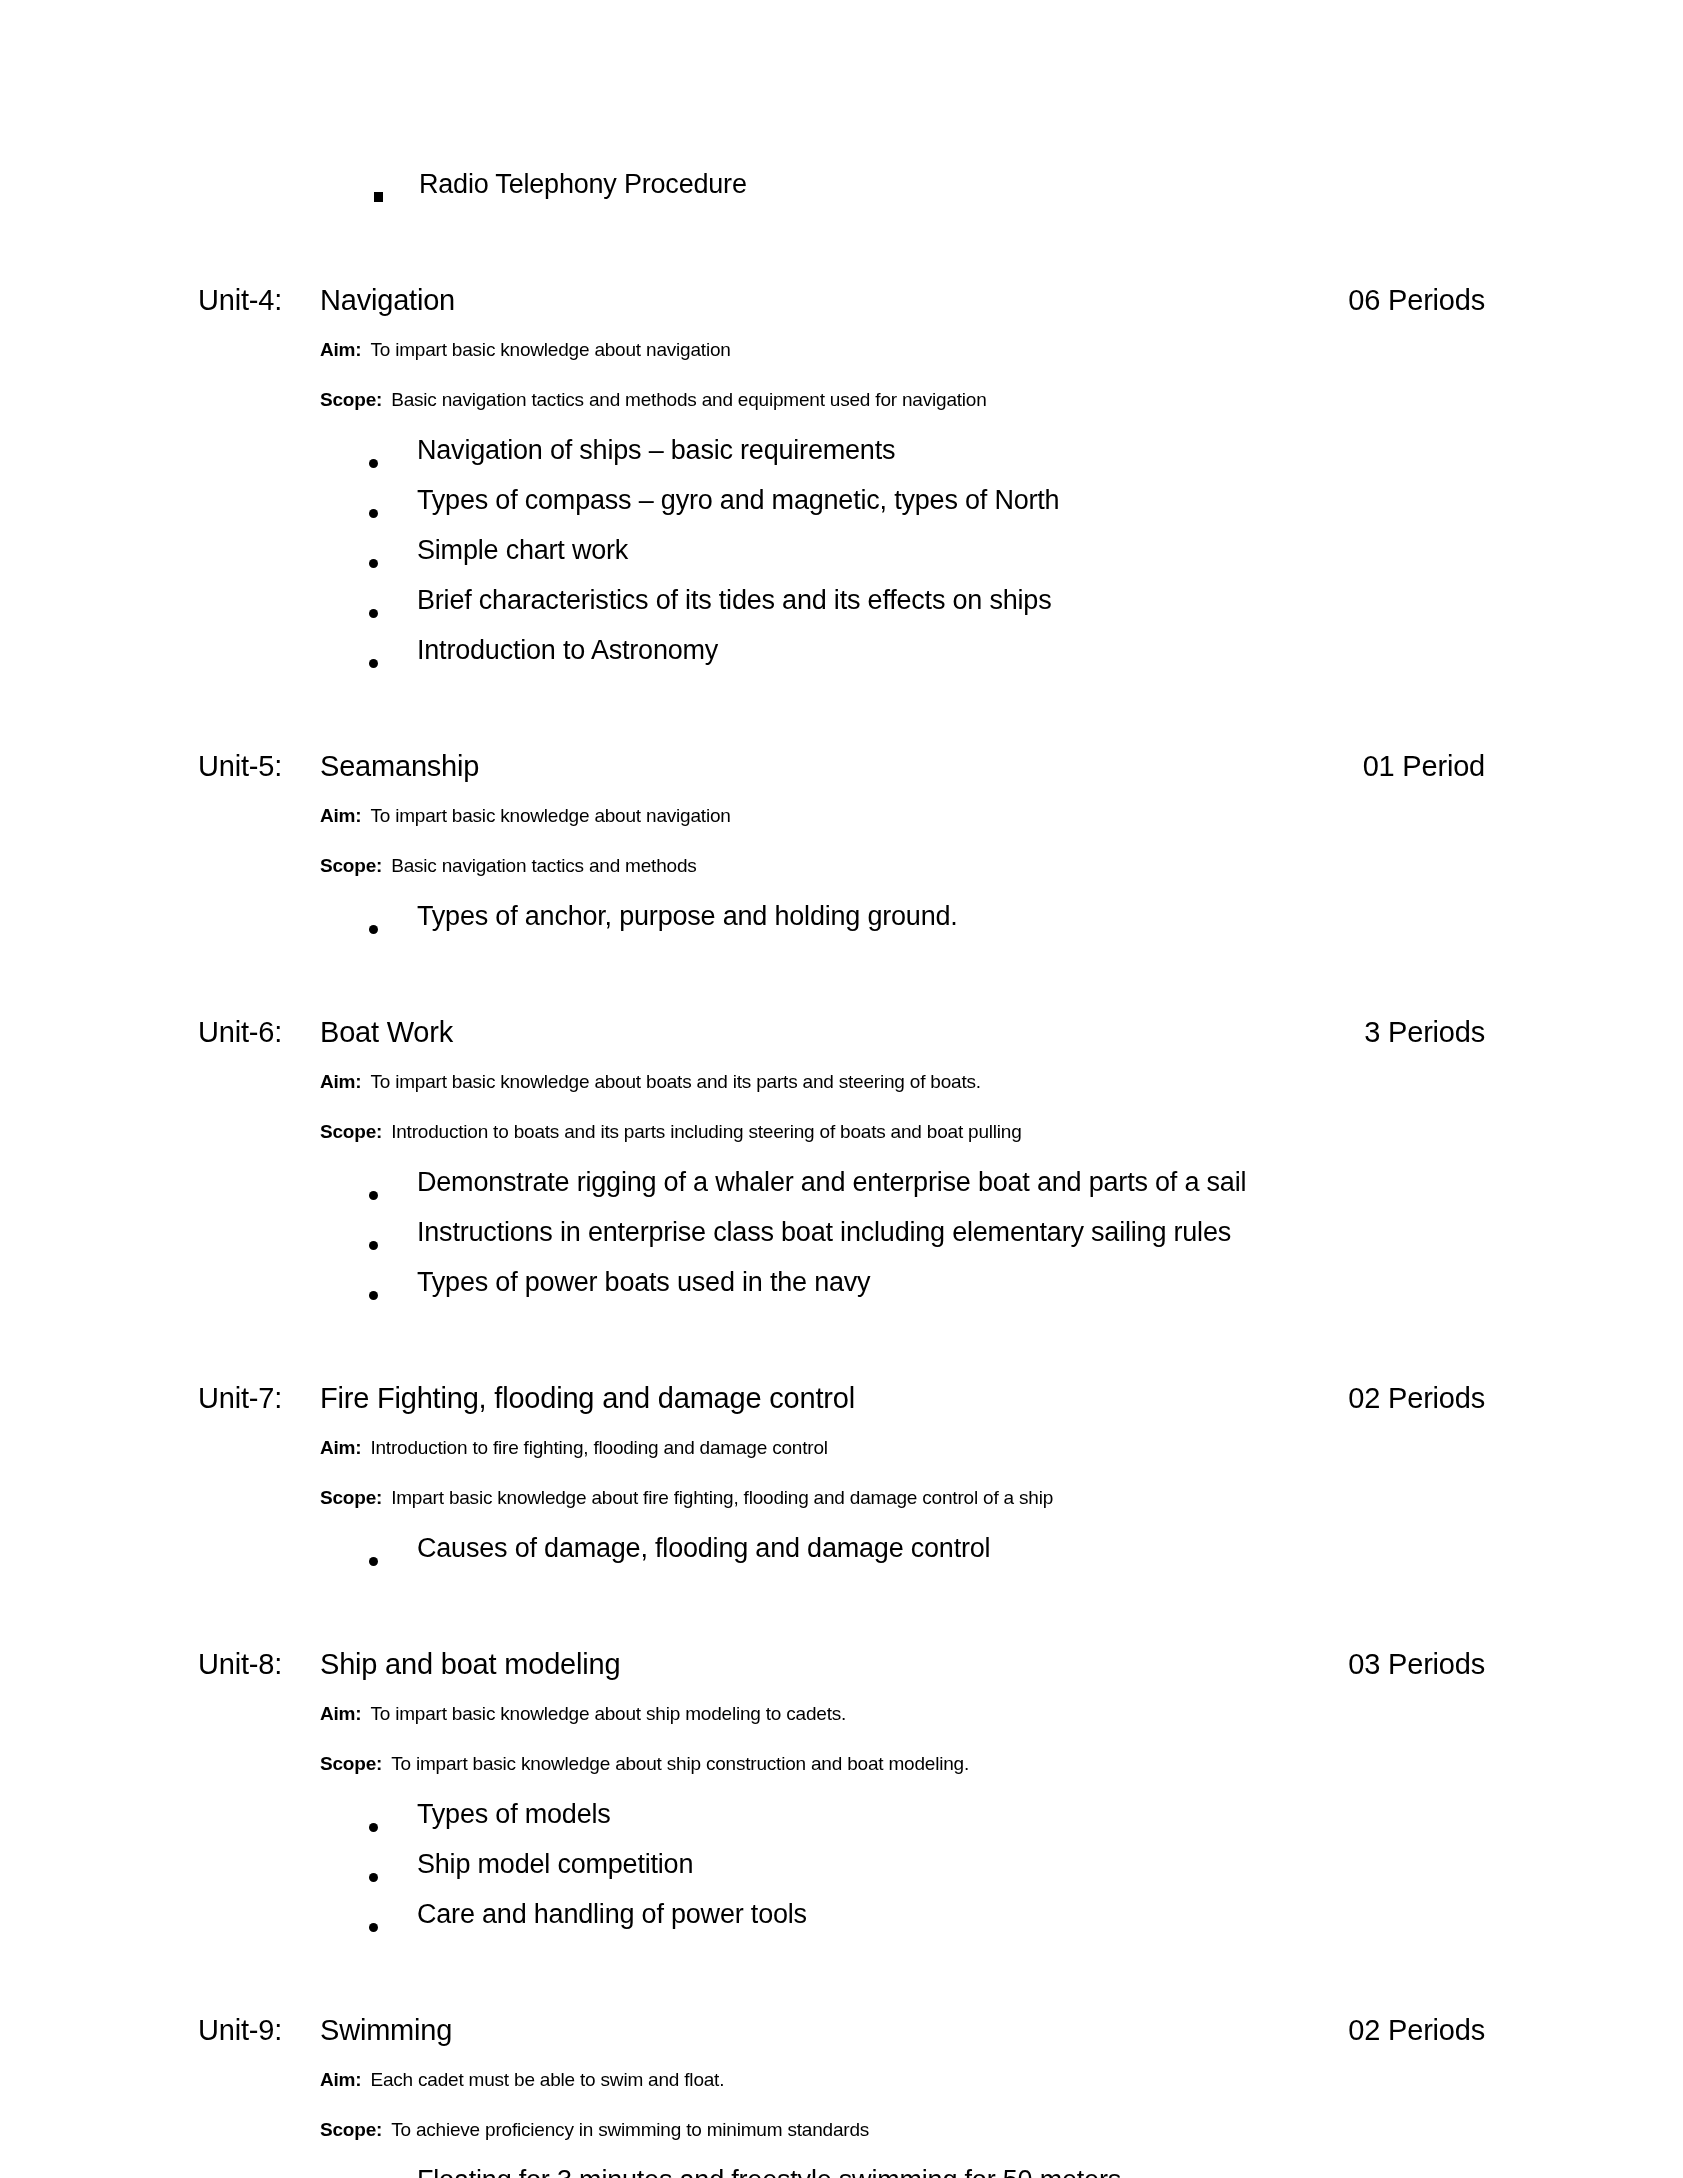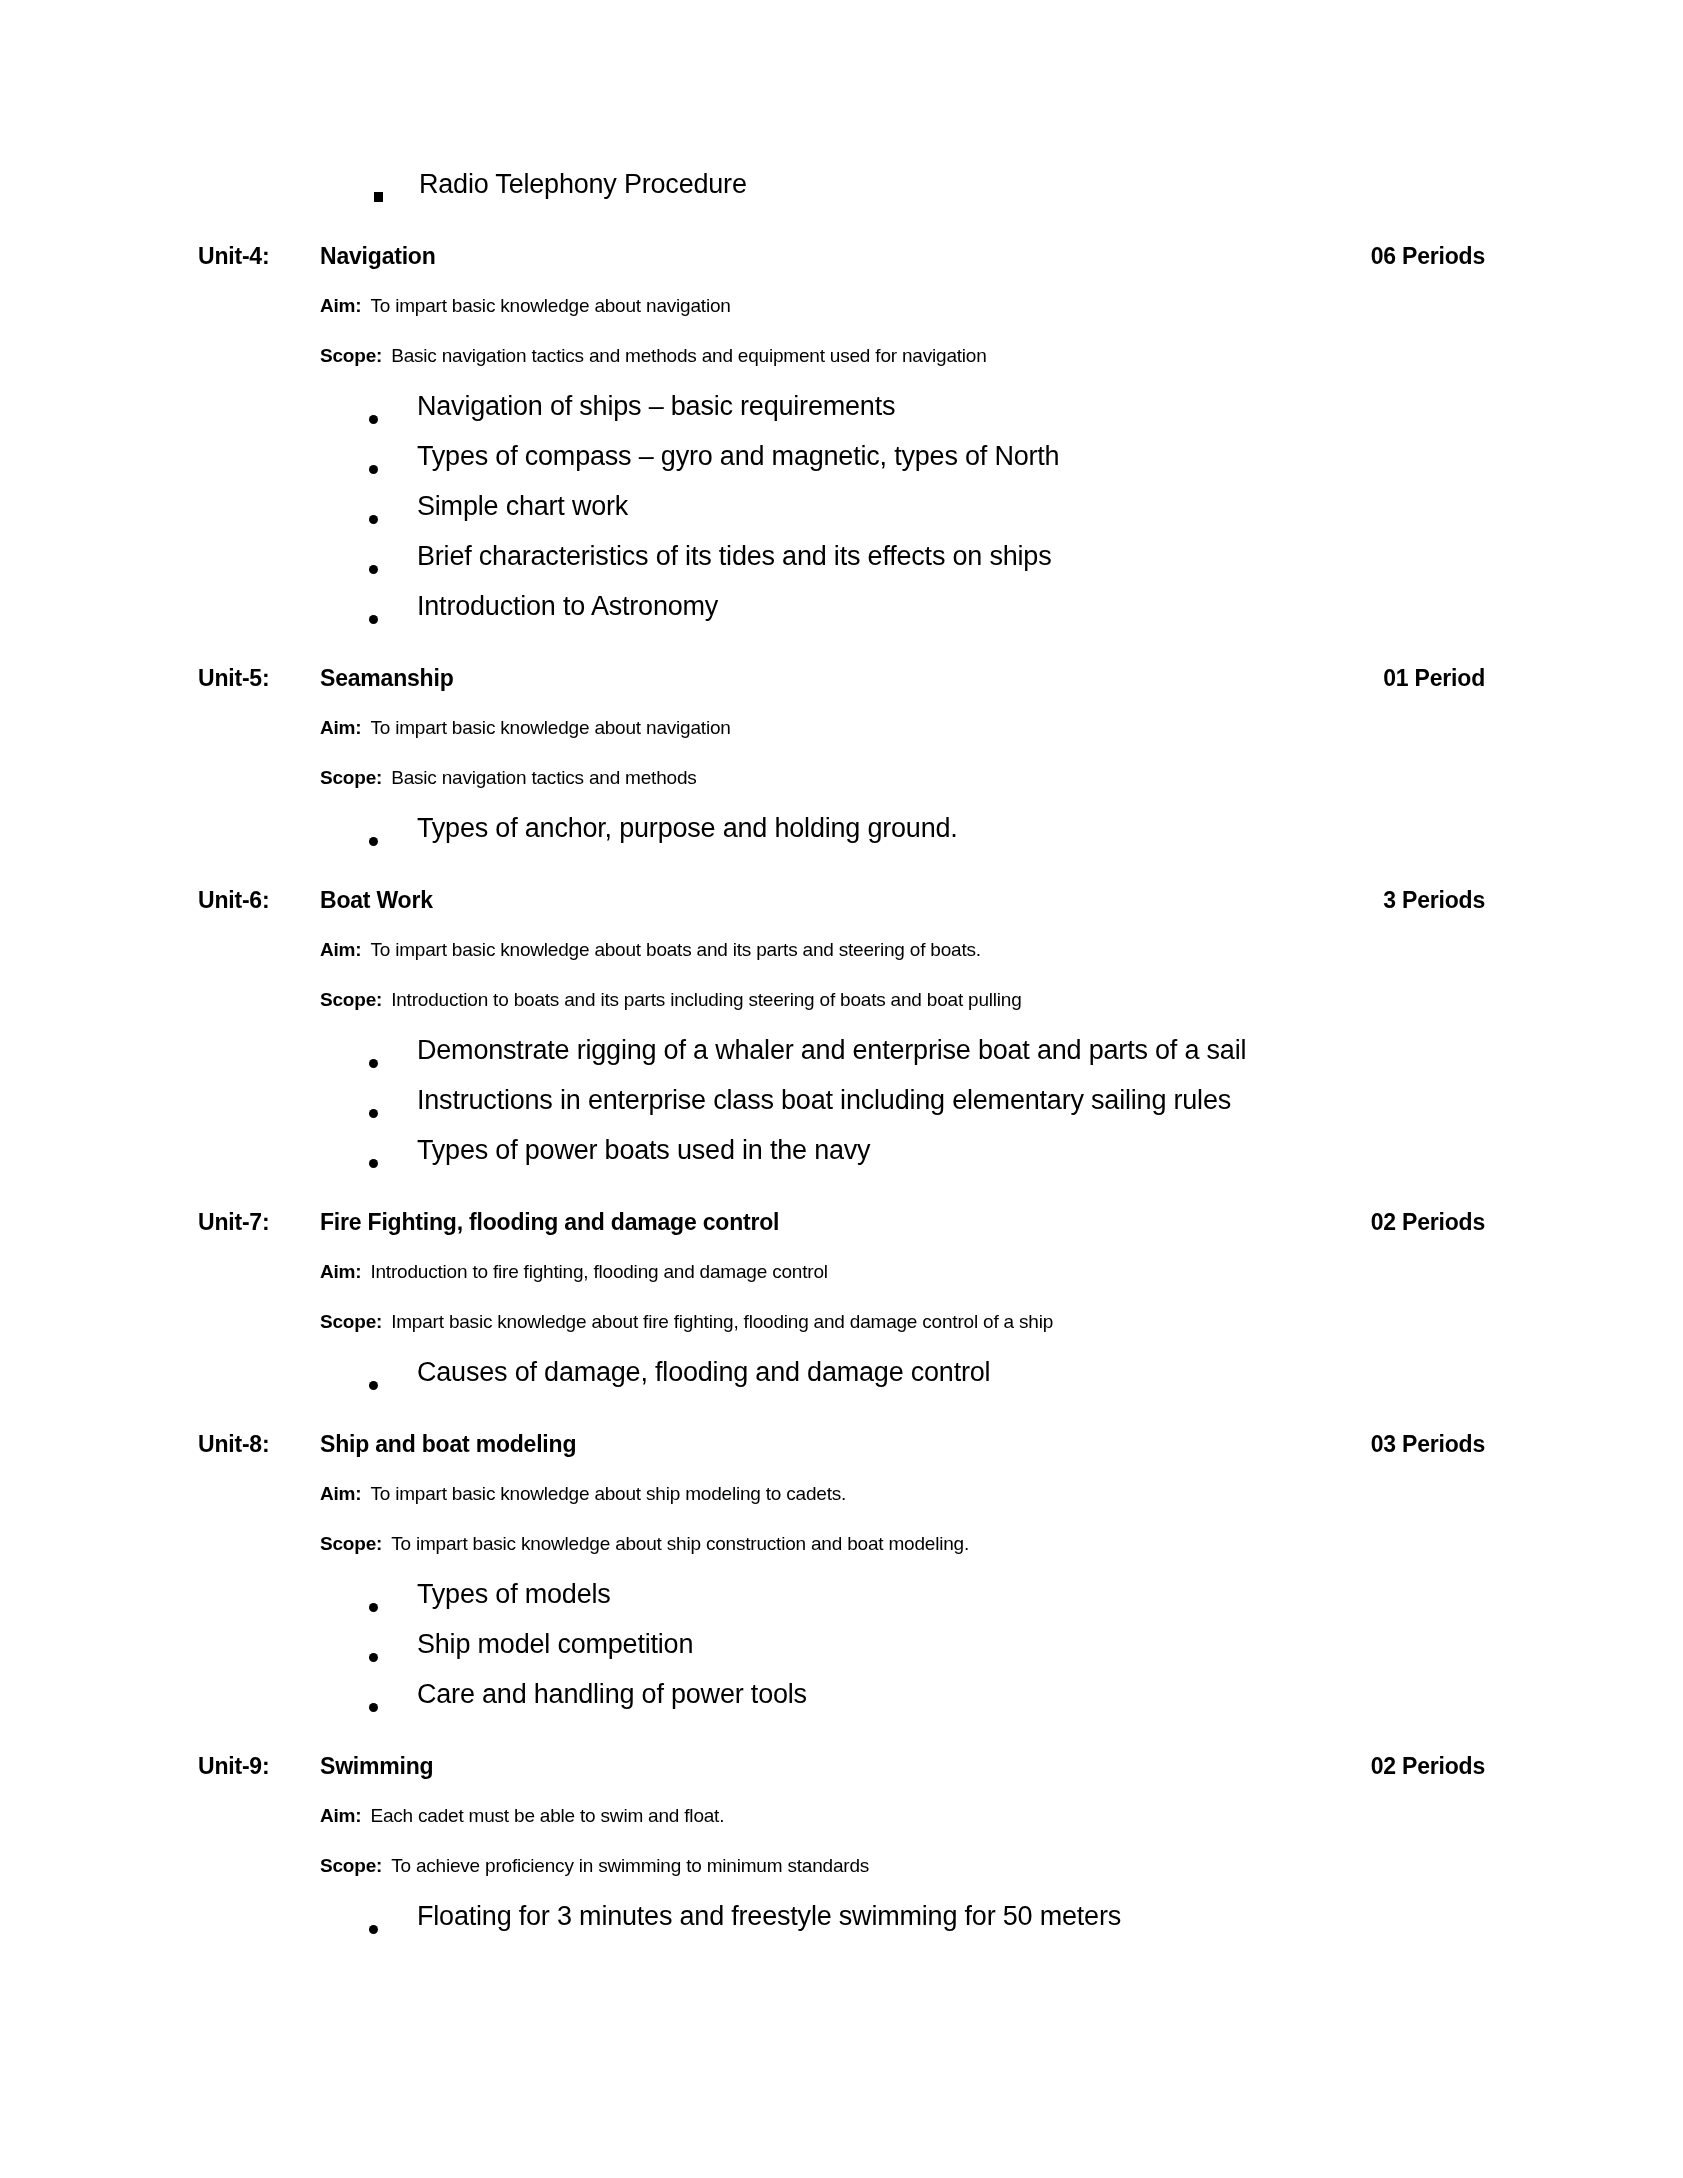--- a/index.html
+++ b/index.html
@@ -19,31 +19,32 @@
     padding: 166px 198px 0 198px; 
   }
   
   .lead-list { list-style: none; }
   
   .unit-head {
     display: flex;
     align-items: baseline;
     margin-top: 36px;
     line-height: 36px;
-    font-weight: bold;
-    font-size: 23px;
+    font-weight: normal;
+    font-size: 29px;
     letter-spacing: -0.2px;
     justify-content: space-between;
   }
   .unit-id {
     flex: 0 0 122px; 
   }
   .unit-title {
     flex: 1 1 auto;
     padding-right: 20px;
+    margin-top: 44px;
   }
   .unit-periods {
     flex: 0 0 auto;
     text-align: right;
     white-space: nowrap;
   }
   
   .line {
     margin: 14px 0 0 122px;
     line-height: 36px;

